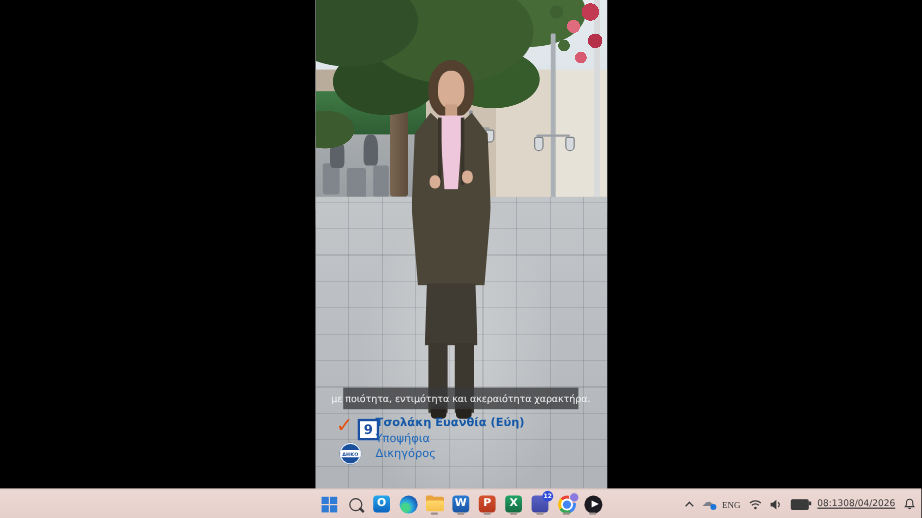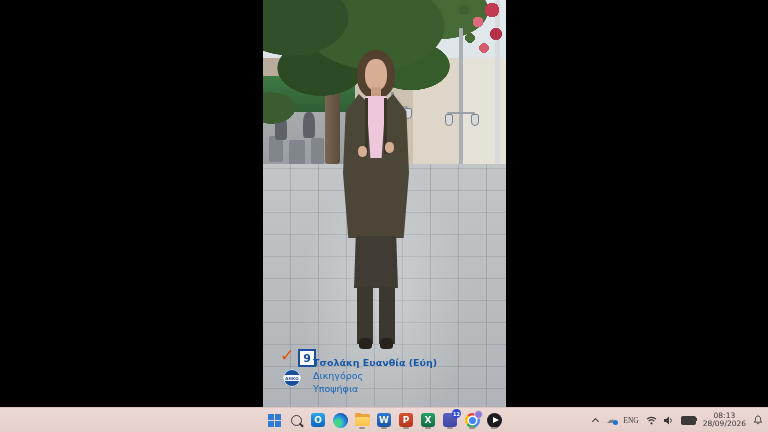--- a/index.html
+++ b/index.html
@@ -77,21 +77,21 @@
   .subtitle-text{color:#f2f2f2;font-size:8px;white-space:nowrap;letter-spacing:-.1px;}
   .candidate{position:absolute;left:0;top:344px;width:243px;height:60px;}
   .check-mark{position:absolute;left:17px;top:3px;color:#e8500f;font-size:17px;font-weight:bold;line-height:16px;}
   .ballot-box{position:absolute;left:35px;top:5px;width:14px;height:14px;background:#fff;
     border:2px solid #1b4fa0;display:flex;align-items:center;justify-content:center;}
   .ballot-num{color:#1b4fa0;font-weight:bold;font-size:11px;line-height:11px;}
   .party-logo{position:absolute;left:20px;top:25px;width:18px;height:18px;border-radius:50%;
     background:#1a4f9c;display:flex;align-items:center;justify-content:center;box-shadow:0 0 0 1px #e8eef5 inset;}
   .party-band{background:#fff;width:16px;height:6px;border-radius:1px;display:flex;align-items:center;justify-content:center;}
   .party-band span{color:#1a4f9c;font-size:4px;font-weight:bold;letter-spacing:.2px;}
-  .cand-lines{position:absolute;left:50px;top:12px;color:#1c67bb;font-size:9.5px;line-height:13px;white-space:nowrap;}
+  .cand-lines{position:absolute;left:50px;top:2px;color:#1c67bb;font-size:9.5px;line-height:13px;white-space:nowrap;}
   .cand-name{font-weight:bold;color:#1559a8;}
   
   .taskbar{
     position:absolute;left:0;bottom:0;width:768px;height:24px;
     background:linear-gradient(#ecd8d4,#e6cfca);border-top:1px solid rgba(0,0,0,.05);
   }
   .tb-icons{position:absolute;left:266px;top:0;height:24px;display:flex;align-items:center;gap:6px;}
   .tb-btn{position:relative;width:16px;height:18px;display:flex;align-items:center;justify-content:center;}
   .run-dot{position:absolute;bottom:0;left:5px;width:6px;height:2px;border-radius:1px;background:#9d8f8c;}
   .ic-start{width:13px;height:13px;display:grid;grid-template-columns:6px 6px;grid-template-rows:6px 6px;gap:1px;}
@@ -124,21 +124,21 @@
   
   .tb-tray{position:absolute;right:5px;top:0;height:24px;display:flex;align-items:center;gap:7px;color:#3a3a3a;}
   .tray-txt{font-size:7.5px;color:#3a3a3a;font-family:Liberation Serif, serif;}
   .ic-chevron{width:7px;height:7px;position:relative;}
   .ic-chevron::after{content:"";position:absolute;left:1px;top:2px;width:4px;height:4px;
     border-left:1.4px solid #3a3a3a;border-top:1.4px solid #3a3a3a;transform:rotate(45deg);}
   .ic-cloud{position:relative;font-size:10px;color:#7d828a;line-height:10px;}
   .ic-cloud i{position:absolute;right:-2px;bottom:0;width:5px;height:5px;border-radius:50%;background:#1b74d8;}
   .ic-battery{width:13px;height:7px;border:1px solid #3a3a3a;border-radius:1.5px;position:relative;background:#3a3a3a;}
   .ic-battery::after{content:"";position:absolute;right:-2.5px;top:1.5px;width:1.5px;height:3px;background:#3a3a3a;}
-  .clock{display:flex;flex-direction:column;align-items:center;line-height:8.5px;font-size:7.5px;color:#3a3a3a;}
+  .clock{display:flex;align-items:flex-start;line-height:8.5px;font-size:7.5px;color:#3a3a3a;text-decoration:underline;}
   svg.glyph{display:block;}
 </style>
 </head>
 <body>
 
 <div class="video">
   <div class="scene-sky"></div>
   <div class="scene-buildings"></div>
   <div class="scene-cafe-front"></div>
   <div class="scene-cafe-zone"></div>
@@ -183,35 +183,38 @@
     <div class="w-lapel" style="left:43px;"></div>
     <div class="w-hand" style="left:17px;top:96px;"></div>
     <div class="w-hand" style="left:44px;top:92px;"></div>
     <div class="w-trousers"></div>
     <div class="w-leg" style="left:16px;"></div>
     <div class="w-leg" style="left:38px;"></div>
     <div class="w-shoe" style="left:18px;"></div>
     <div class="w-shoe" style="left:39px;"></div>
   </div>
 
+  <div class="subtitle-bar">
+    <span class="subtitle-text">με ποιότητα, εντιμότητα και ακεραιότητα χαρακτήρα.</span>
+  </div>
 
   <div class="candidate">
     <span class="check-mark">✓</span>
     <div class="ballot-box">
       <span class="ballot-num">9</span>
     </div>
     <div class="party-logo">
       <div class="party-band">
           <span>ΔΗΚΟ</span>
         </div>
     </div>
     <div class="cand-lines">
       <div class="cand-name">Τσολάκη Ευανθία (Εύη)</div>
+      <div>Υποψήφια</div>
       <div>Δικηγόρος</div>
-      <div>Υποψήφια</div>
     </div>
   </div>
 </div>
 
 <div class="taskbar">
   <div class="tb-icons">
     <div class="tb-btn">
       <div class="ic-start">
           <span></span>
           <span></span>
@@ -281,21 +284,21 @@
     </span>
     <span>
       <svg class="glyph" width="10" height="9" viewBox="0 0 10 9">
         <path d="M0 3 h2 l3-2.5 v8 L2 6 H0 Z" fill="#3a3a3a"></path>
         <path d="M6.5 2.5 A3 3 0 0 1 6.5 6.5" fill="none" stroke="#3a3a3a" stroke-width="1"></path>
       </svg>
     </span>
     <div class="ic-battery"></div>
     <div class="clock">
       <span>08:13</span>
-      <span>28/09/2026</span>
+      <span>08/04/2026</span>
     </div>
     <span>
       <svg class="glyph" width="10" height="10" viewBox="0 0 10 10">
         <path d="M5 1 C3.4 1 2.4 2.2 2.4 3.8 V5.6 L1.4 7.2 H8.6 L7.6 5.6 V3.8 C7.6 2.2 6.6 1 5 1 Z" fill="none" stroke="#3a3a3a" stroke-width="0.9"></path>
         <path d="M4 8.2 A1.1 1.1 0 0 0 6 8.2" fill="none" stroke="#3a3a3a" stroke-width="0.9"></path>
       </svg>
     </span>
   </div>
 </div>
 

